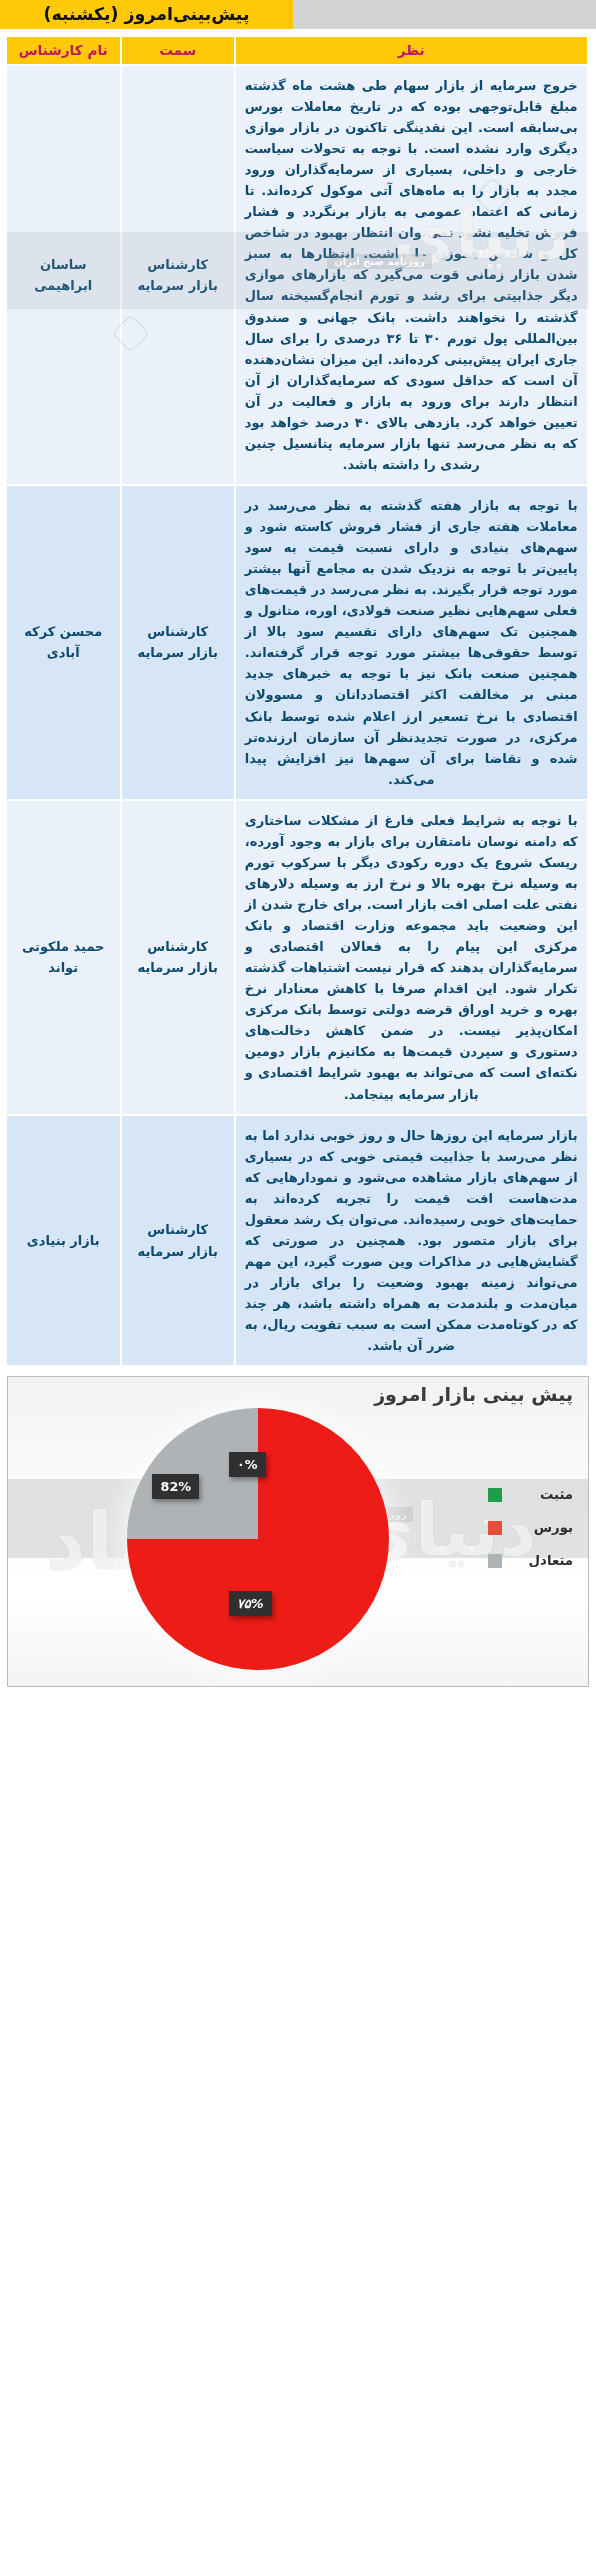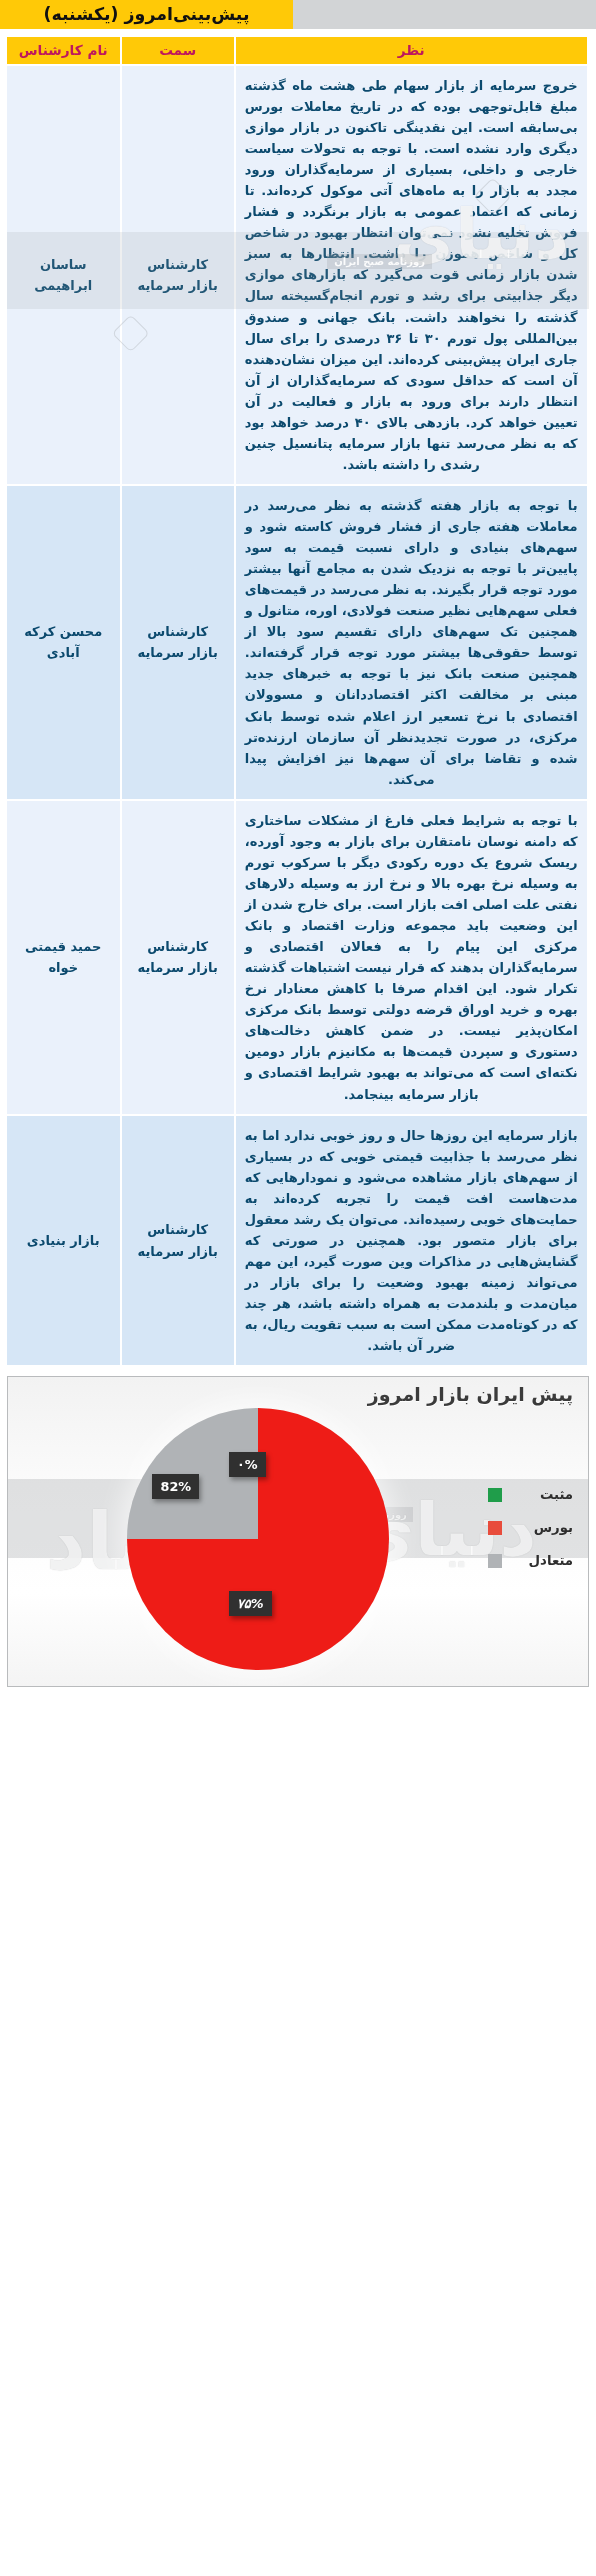--- a/index.html
+++ b/index.html
@@ -260,39 +260,39 @@
         <td class="name">ساسان ابراهیمی</td>
       </tr>
       <tr class="band-b">
         <td class="opinion">با توجه به بازار هفته گذشته به نظر می‌رسد در معاملات هفته جاری از فشار فروش کاسته شود و سهم‌های بنیادی و دارای نسبت قیمت به سود پایین‌تر با توجه به نزدیک شدن به مجامع آنها بیشتر مورد توجه قرار بگیرند. به نظر می‌رسد در قیمت‌های فعلی سهم‌هایی نظیر صنعت فولادی، اوره، متانول و همچنین تک سهم‌های دارای تقسیم سود بالا از توسط حقوقی‌ها بیشتر مورد توجه قرار گرفته‌اند. همچنین صنعت بانک نیز با توجه به خبرهای جدید مبنی بر مخالفت اکثر اقتصاددانان و مسوولان اقتصادی با نرخ تسعیر ارز اعلام شده توسط بانک مرکزی، در صورت تجدیدنظر آن سازمان ارزنده‌تر شده و تقاضا برای آن سهم‌ها نیز افزایش پیدا می‌کند.</td>
         <td class="position">کارشناس بازار سرمایه</td>
         <td class="name">محسن کرکه آبادی</td>
       </tr>
       <tr class="band-a">
         <td class="opinion">با توجه به شرایط فعلی فارغ از مشکلات ساختاری که دامنه نوسان نامتقارن برای بازار به وجود آورده، ریسک شروع یک دوره رکودی دیگر با سرکوب تورم به وسیله نرخ بهره بالا و نرخ ارز به وسیله دلارهای نفتی علت اصلی افت بازار است. برای خارج شدن از این وضعیت باید مجموعه وزارت اقتصاد و بانک مرکزی این پیام را به فعالان اقتصادی و سرمایه‌گذاران بدهند که قرار نیست اشتباهات گذشته تکرار شود. این اقدام صرفا با کاهش معنادار نرخ بهره و خرید اوراق قرضه دولتی توسط بانک مرکزی امکان‌پذیر نیست. در ضمن کاهش دخالت‌های دستوری و سپردن قیمت‌ها به مکانیزم بازار دومین نکته‌ای است که می‌تواند به بهبود شرایط اقتصادی و بازار سرمایه بینجامد.</td>
         <td class="position">کارشناس بازار سرمایه</td>
-        <td class="name">حمید قیمتی خواه</td>
+        <td class="name">حمید ملکوتی تواند</td>
       </tr>
       <tr class="band-b">
         <td class="opinion">بازار سرمایه این روزها حال و روز خوبی ندارد اما به نظر می‌رسد با جذابیت قیمتی خوبی که در بسیاری از سهم‌های بازار مشاهده می‌شود و نمودارهایی که مدت‌هاست افت قیمت را تجربه کرده‌اند به حمایت‌های خوبی رسیده‌اند. می‌توان یک رشد معقول برای بازار متصور بود. همچنین در صورتی که گشایش‌هایی در مذاکرات وین صورت گیرد، این مهم می‌تواند زمینه بهبود وضعیت را برای بازار در میان‌مدت و بلندمدت به همراه داشته باشد، هر چند که در کوتاه‌مدت ممکن است به سبب تقویت ریال، به ضرر آن باشد.</td>
         <td class="position">کارشناس بازار سرمایه</td>
         <td class="name">بازار بنیادی</td>
       </tr>
     </tbody>
   </table>
 </div>
 
 <div class="chart-panel">
 
   <div class="chart-grayband"></div>
   <div class="chart-wm chart-wm-big">اقتصاد</div>
   <div class="chart-wm chart-wm-mid">دنیای</div>
   <div class="chart-wm chart-wm-tag">روزنامه صبح ایران</div>
 
-  <div class="chart-title">پیش ایران بازار امروز</div>
+  <div class="chart-title">پیش بینی بازار امروز</div>
 
   <div class="pie-box">
     <div class="pie"></div>
     <div class="slice-label lbl-pos">۰%</div>
     <div class="slice-label lbl-bal">82%</div>
     <div class="slice-label lbl-neg">۷۵%</div>
   </div>
 
   <div class="legend">
     <div class="legend-row">

